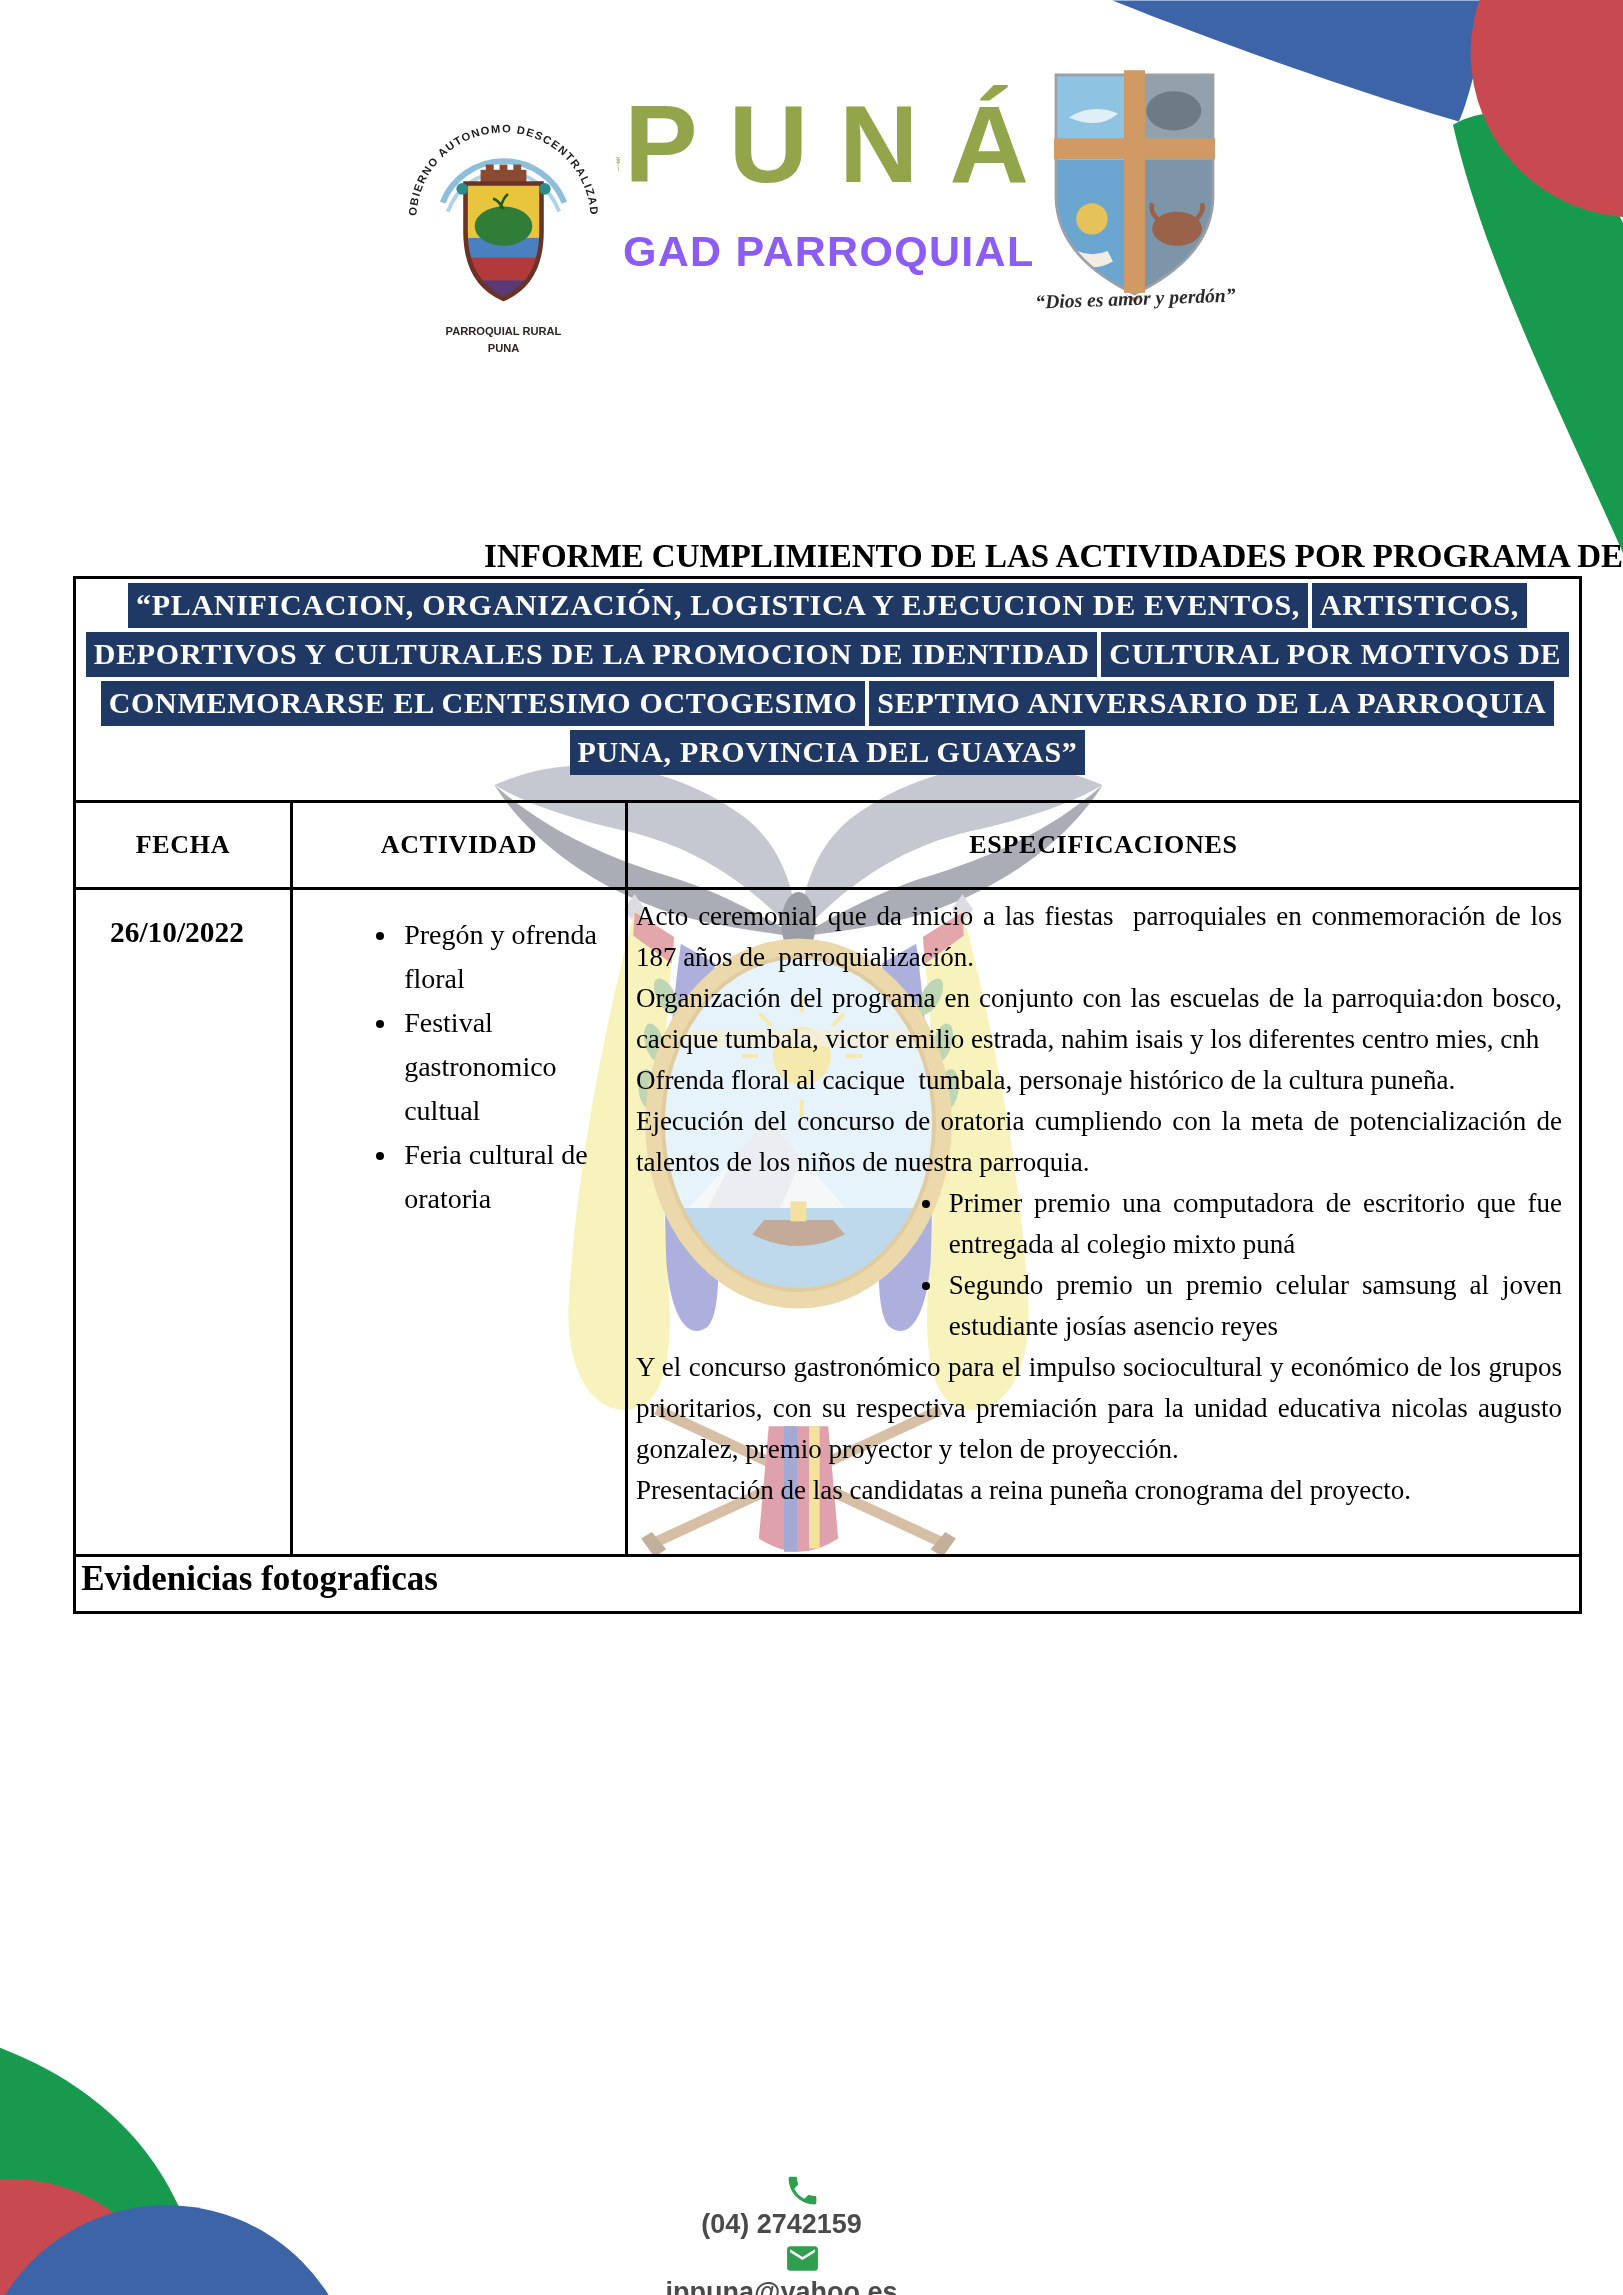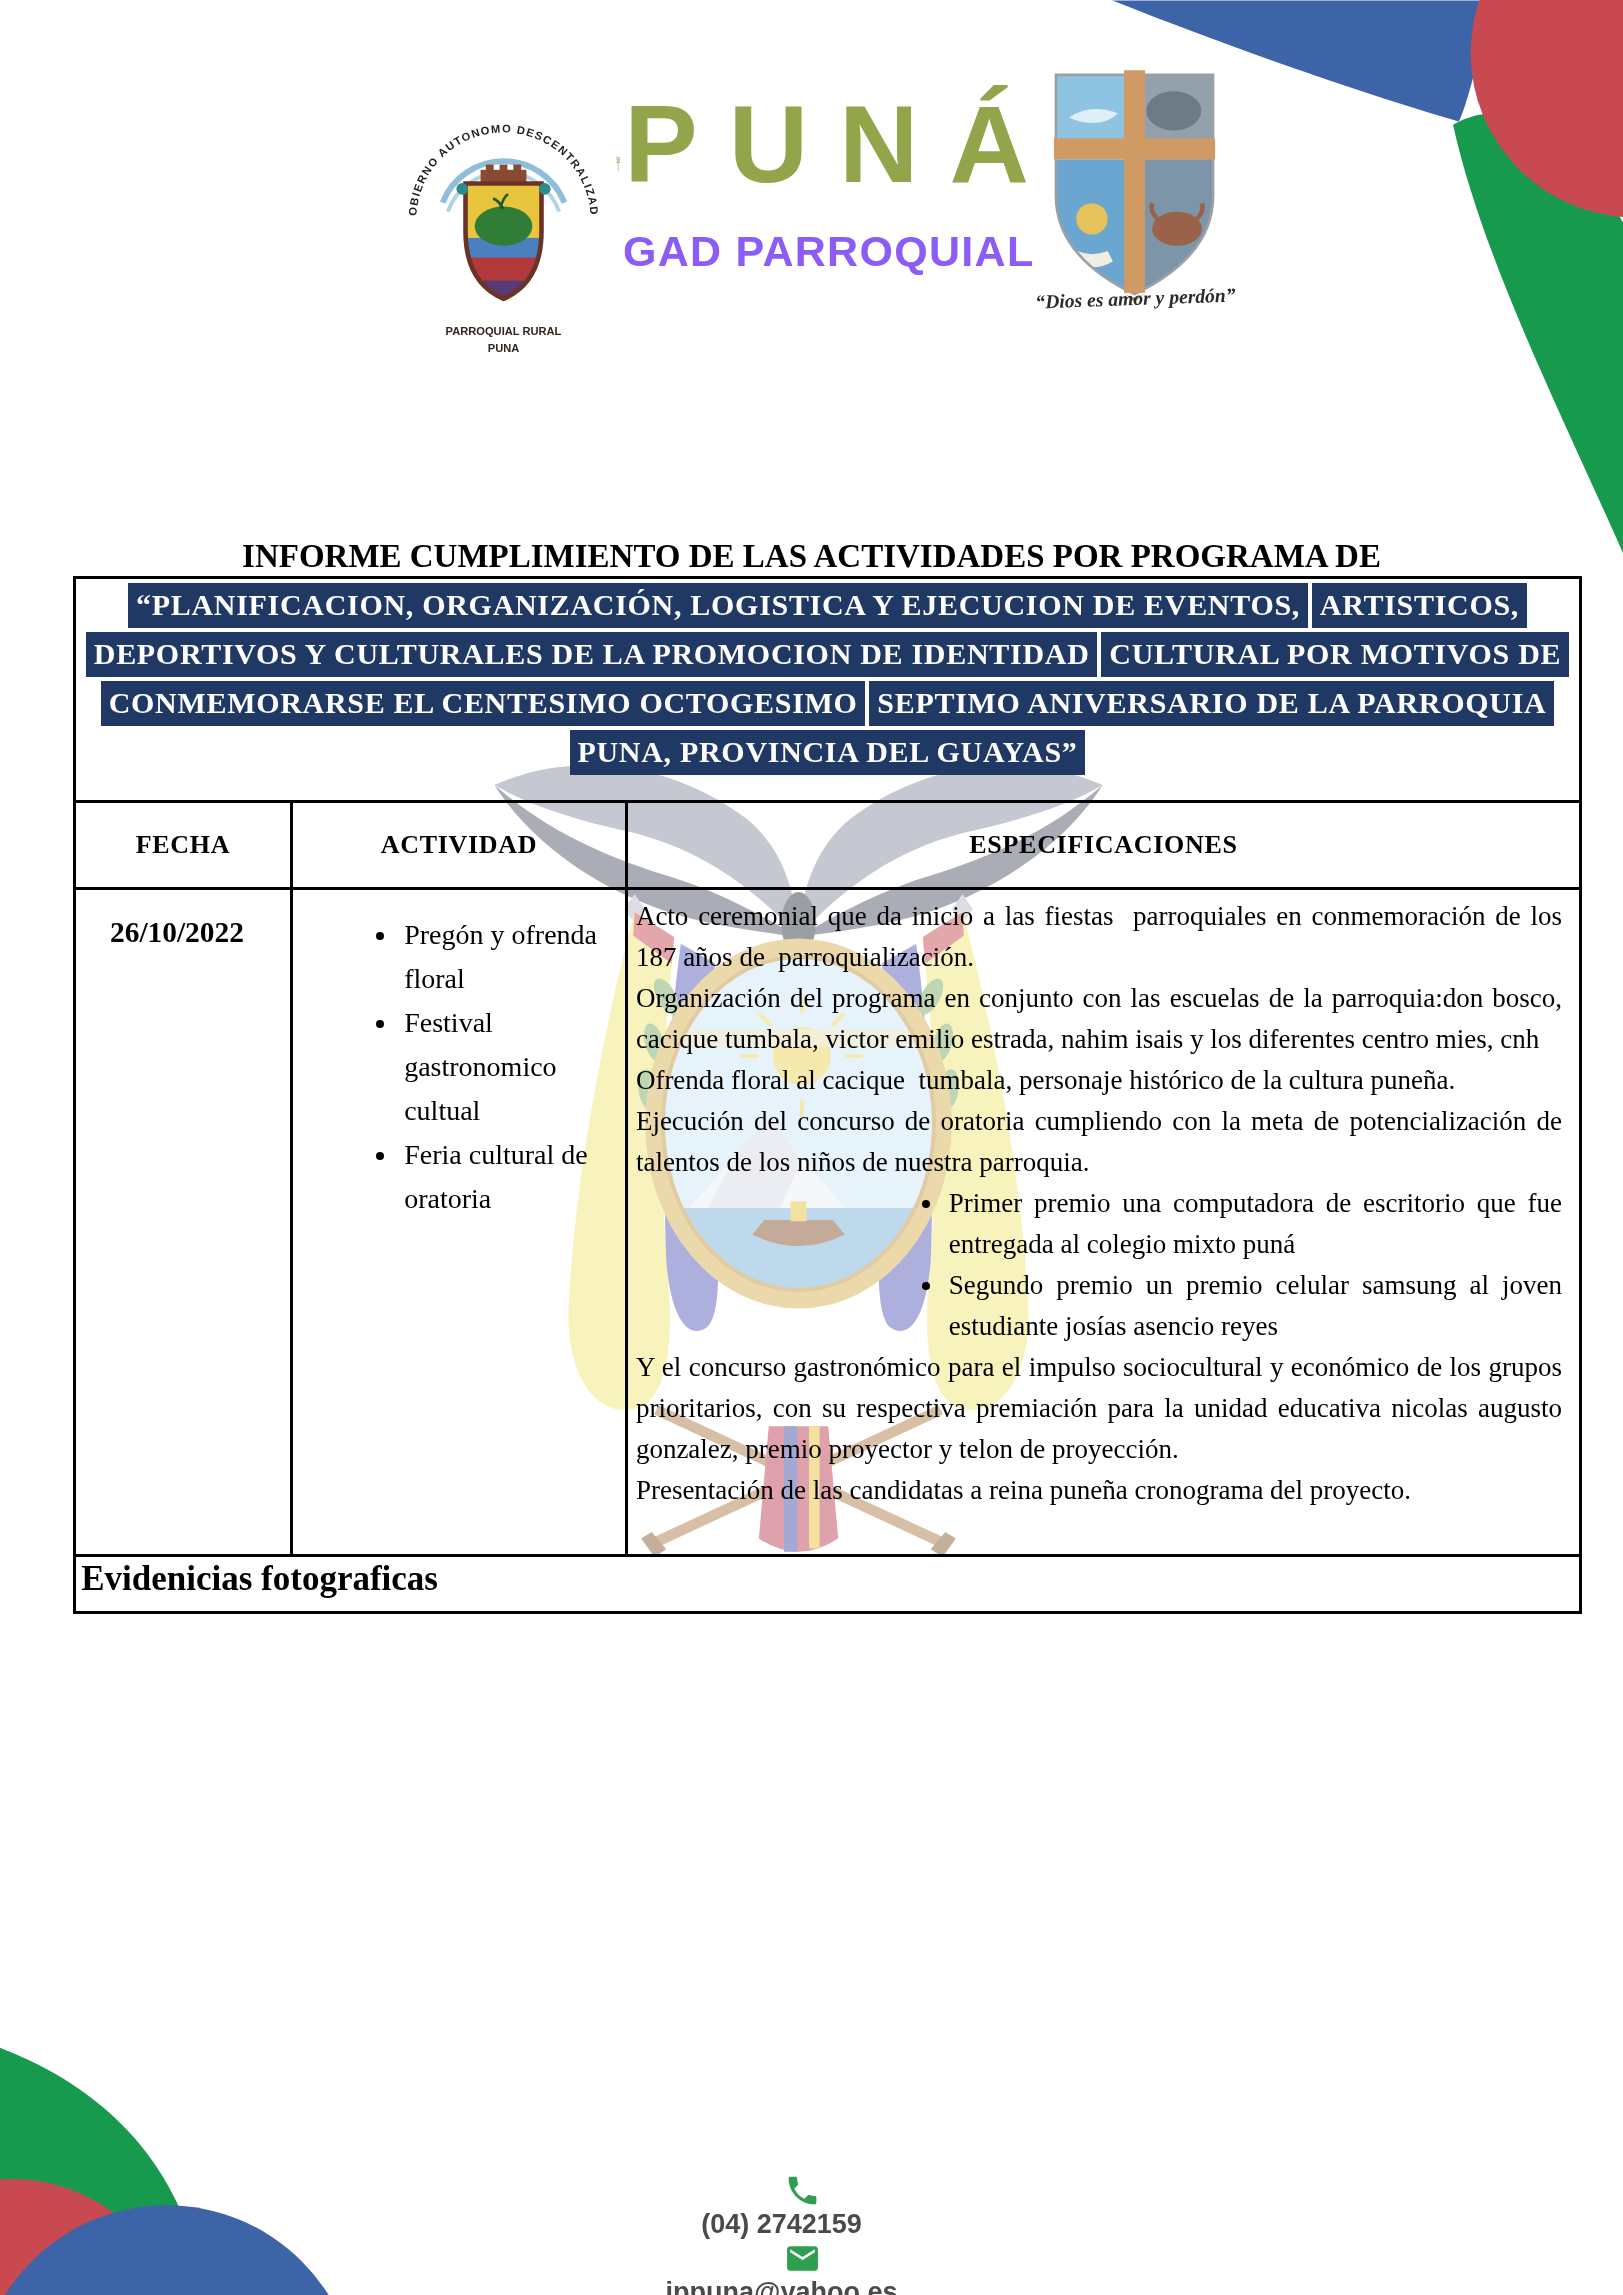--- a/index.html
+++ b/index.html
@@ -38,21 +38,21 @@
     white-space:nowrap;
   }
   .header-lines{
     position:absolute;left:0;top:291px;width:1623px;text-align:center;
     font-family:"Liberation Sans",sans-serif;color:#2f2f2f;
   }
   .header-lines .h-line{font-size:29.4px;line-height:33px;font-weight:400;}
 
   
   .doc-title{
-    position:absolute;left:0;top:538px;width:1623px;text-align:center;
+    position:absolute;left:0;top:538px;width:1623px;text-align:right;
     font-weight:700;font-size:33px;letter-spacing:0px;color:#000;
   }
 
   
   .watermark{position:absolute;left:468px;top:743px;width:661px;height:831px;opacity:.5;}
 
   
   table.report{
     position:absolute;left:73px;top:576px;
     width:1506px;border-collapse:collapse;table-layout:fixed;

